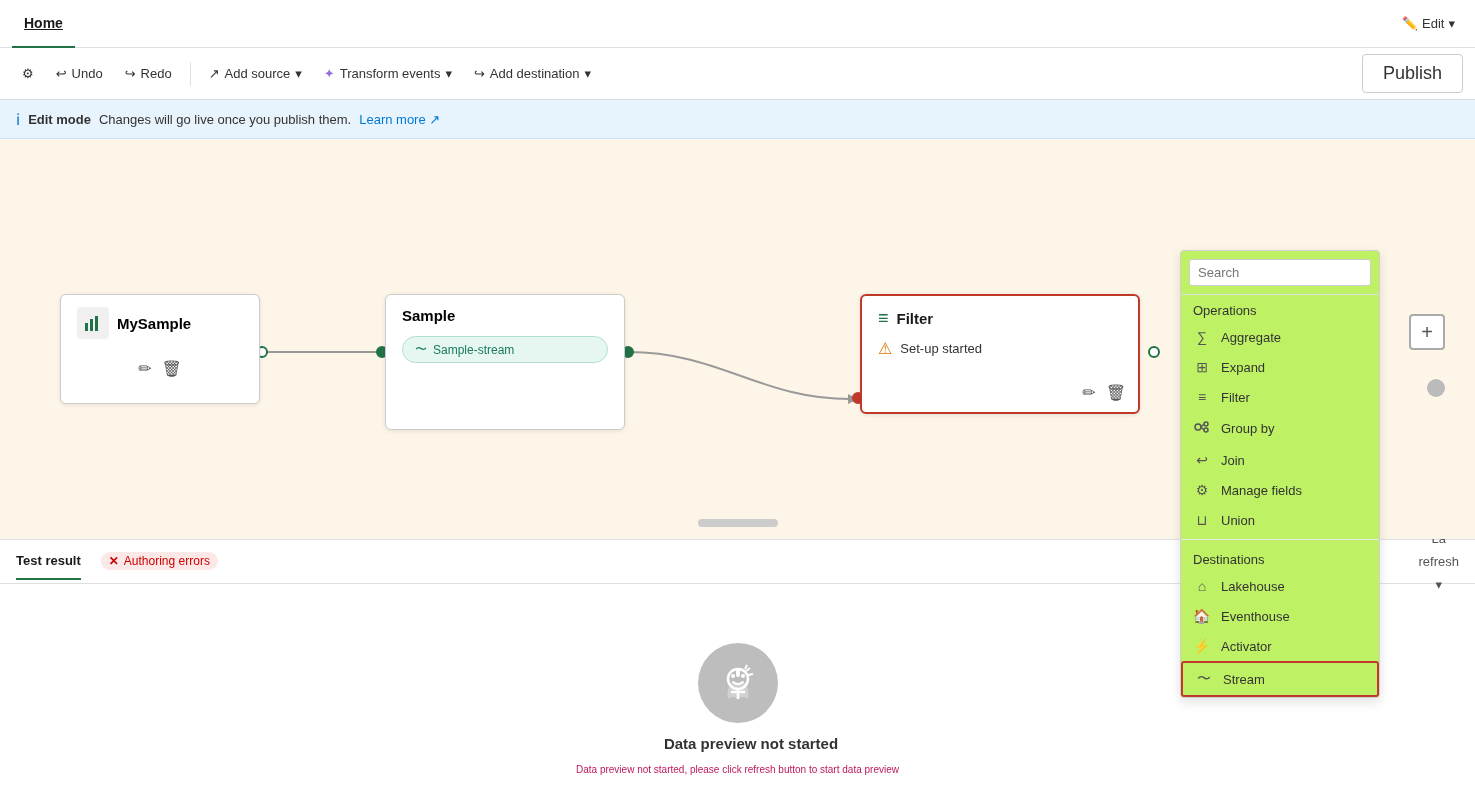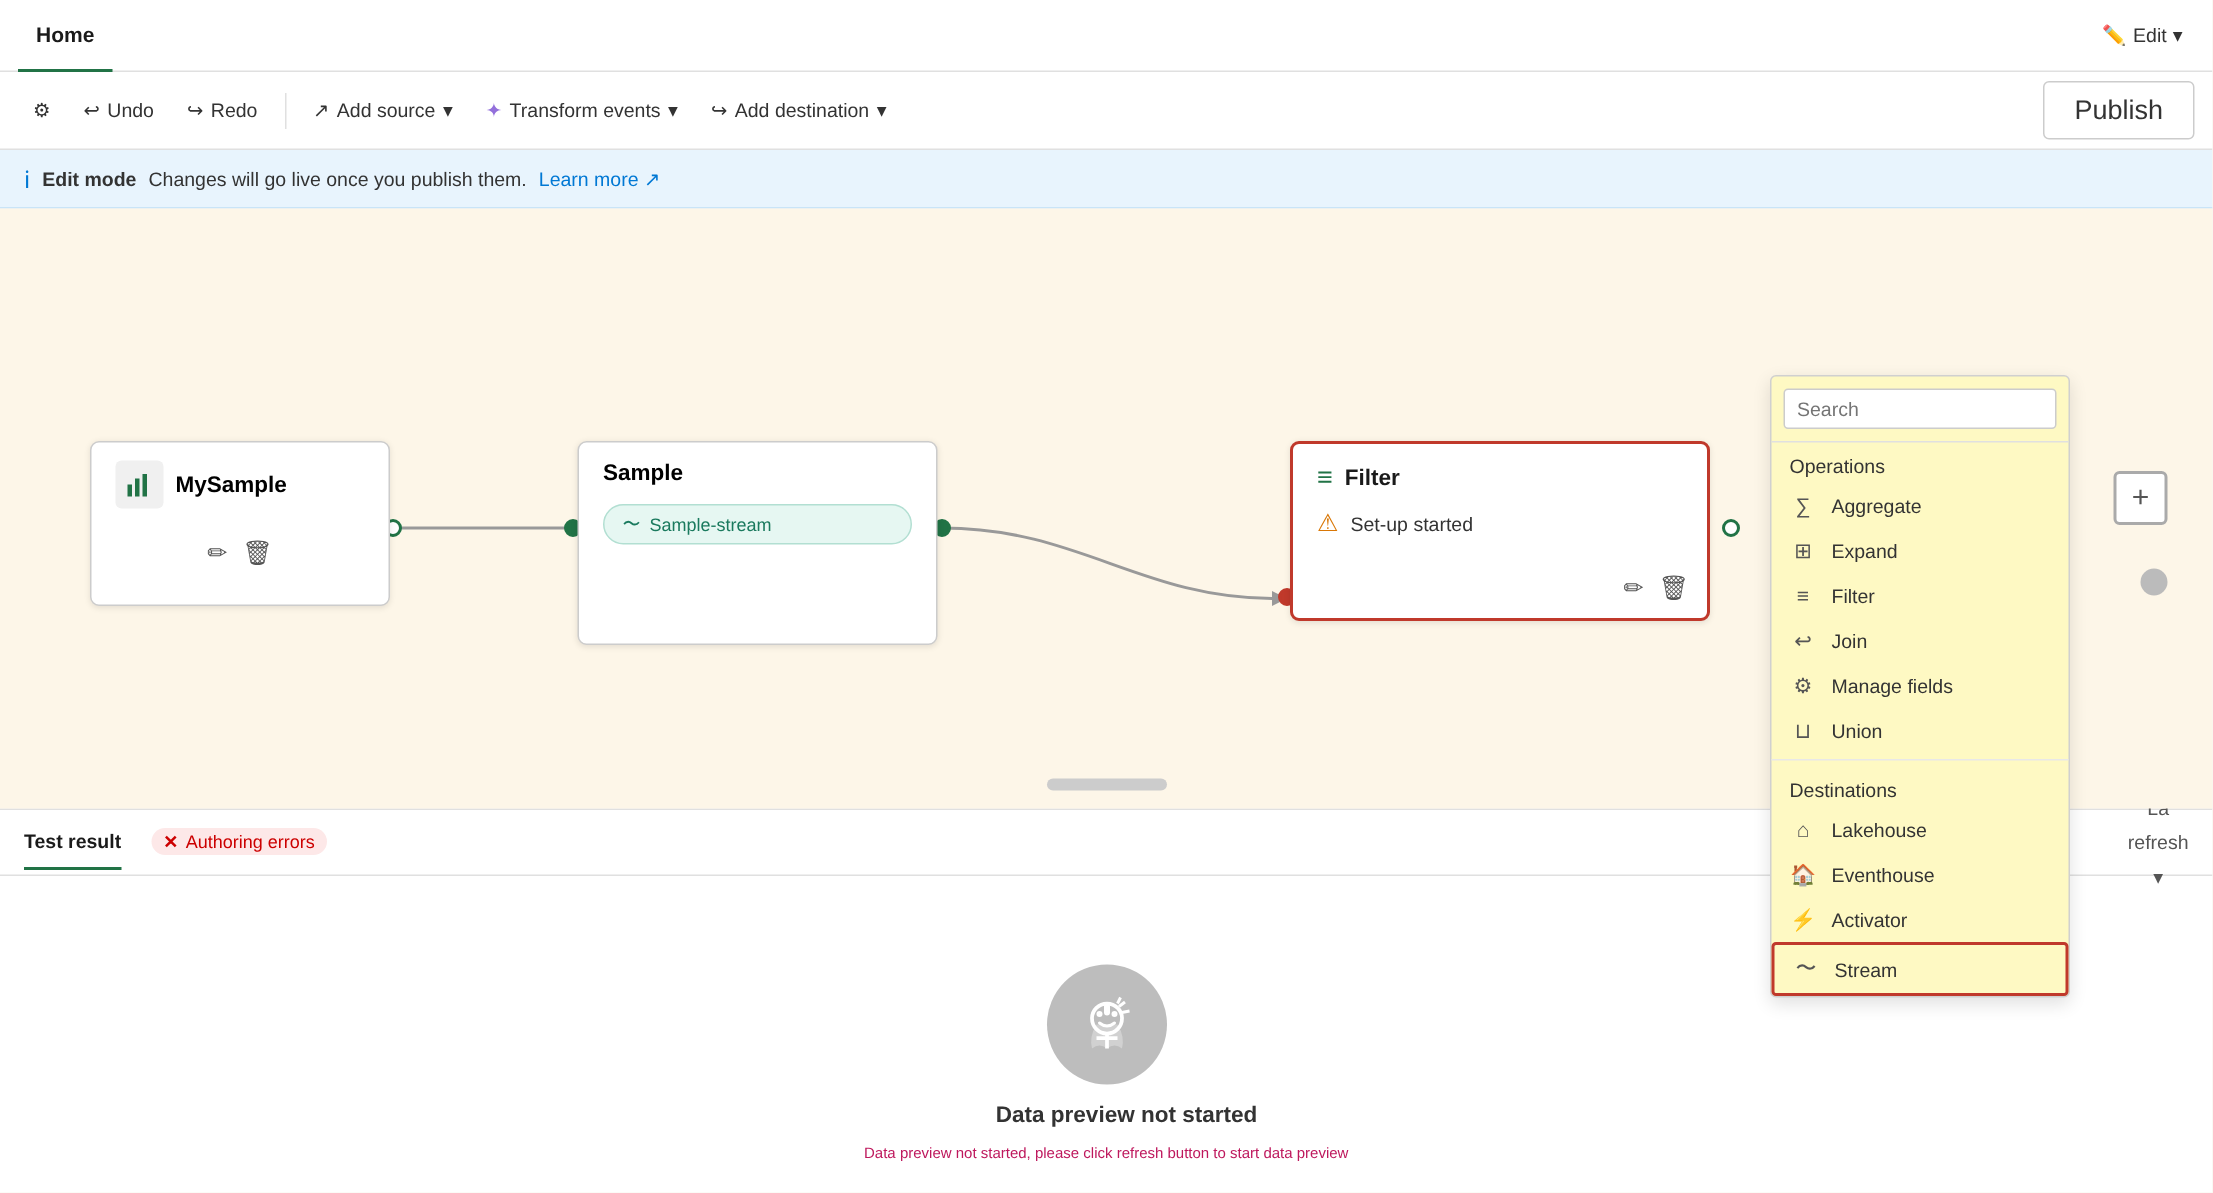--- a/index.html
+++ b/index.html
@@ -18,20 +18,21 @@
     .tab-home {
       padding: 16px 12px;
       height: 48px;
       display: flex;
       align-items: center;
       font-size: 14px;
       font-weight: 600;
       color: #1a1a1a;
       border-bottom: 2px solid #217346;
       cursor: pointer;
+      text-decoration: underline;
     }
     .edit-btn {
       margin-left: auto;
       display: flex;
       align-items: center;
       gap: 4px;
       font-size: 13px;
       color: #333;
       cursor: pointer;
       padding: 4px 8px;
@@ -340,21 +341,21 @@
       font-size: 10px;
       color: #be185d;
     }
 
     
     .dropdown-panel {
       position: absolute;
       right: 95px;
       top: 250px;
       width: 200px;
-      background: #fef9c3;
+      background: #bef264;
       border: 1px solid #d0d0d0;
       border-radius: 4px;
       box-shadow: 0 4px 12px rgba(0,0,0,0.12);
       z-index: 100;
     }
     .dropdown-search {
       padding: 8px;
       border-bottom: 1px solid #e0e0e0;
     }
     .dropdown-search input {
@@ -564,20 +565,32 @@
   </div>
   <div class="dropdown-item">
     <span class="di-icon">⊞</span>
     <span>Expand</span>
   </div>
   <div class="dropdown-item">
     <span class="di-icon">≡</span>
     <span>Filter</span>
   </div>
   <div class="dropdown-item">
+    <span class="di-icon">
+      <svg width="16" height="16" viewBox="0 0 16 16" fill="none">
+        <circle cx="4" cy="8" r="3" stroke="#555" stroke-width="1.5"></circle>
+        <circle cx="12" cy="5" r="2" stroke="#555" stroke-width="1.5"></circle>
+        <circle cx="12" cy="11" r="2" stroke="#555" stroke-width="1.5"></circle>
+        <line x1="7" y1="8" x2="10" y2="5" stroke="#555" stroke-width="1.2"></line>
+        <line x1="7" y1="8" x2="10" y2="11" stroke="#555" stroke-width="1.2"></line>
+      </svg>
+    </span>
+    <span>Group by</span>
+  </div>
+  <div class="dropdown-item">
     <span class="di-icon">↩</span>
     <span>Join</span>
   </div>
   <div class="dropdown-item">
     <span class="di-icon">⚙</span>
     <span>Manage fields</span>
   </div>
   <div class="dropdown-item">
     <span class="di-icon">⊔</span>
     <span>Union</span>

